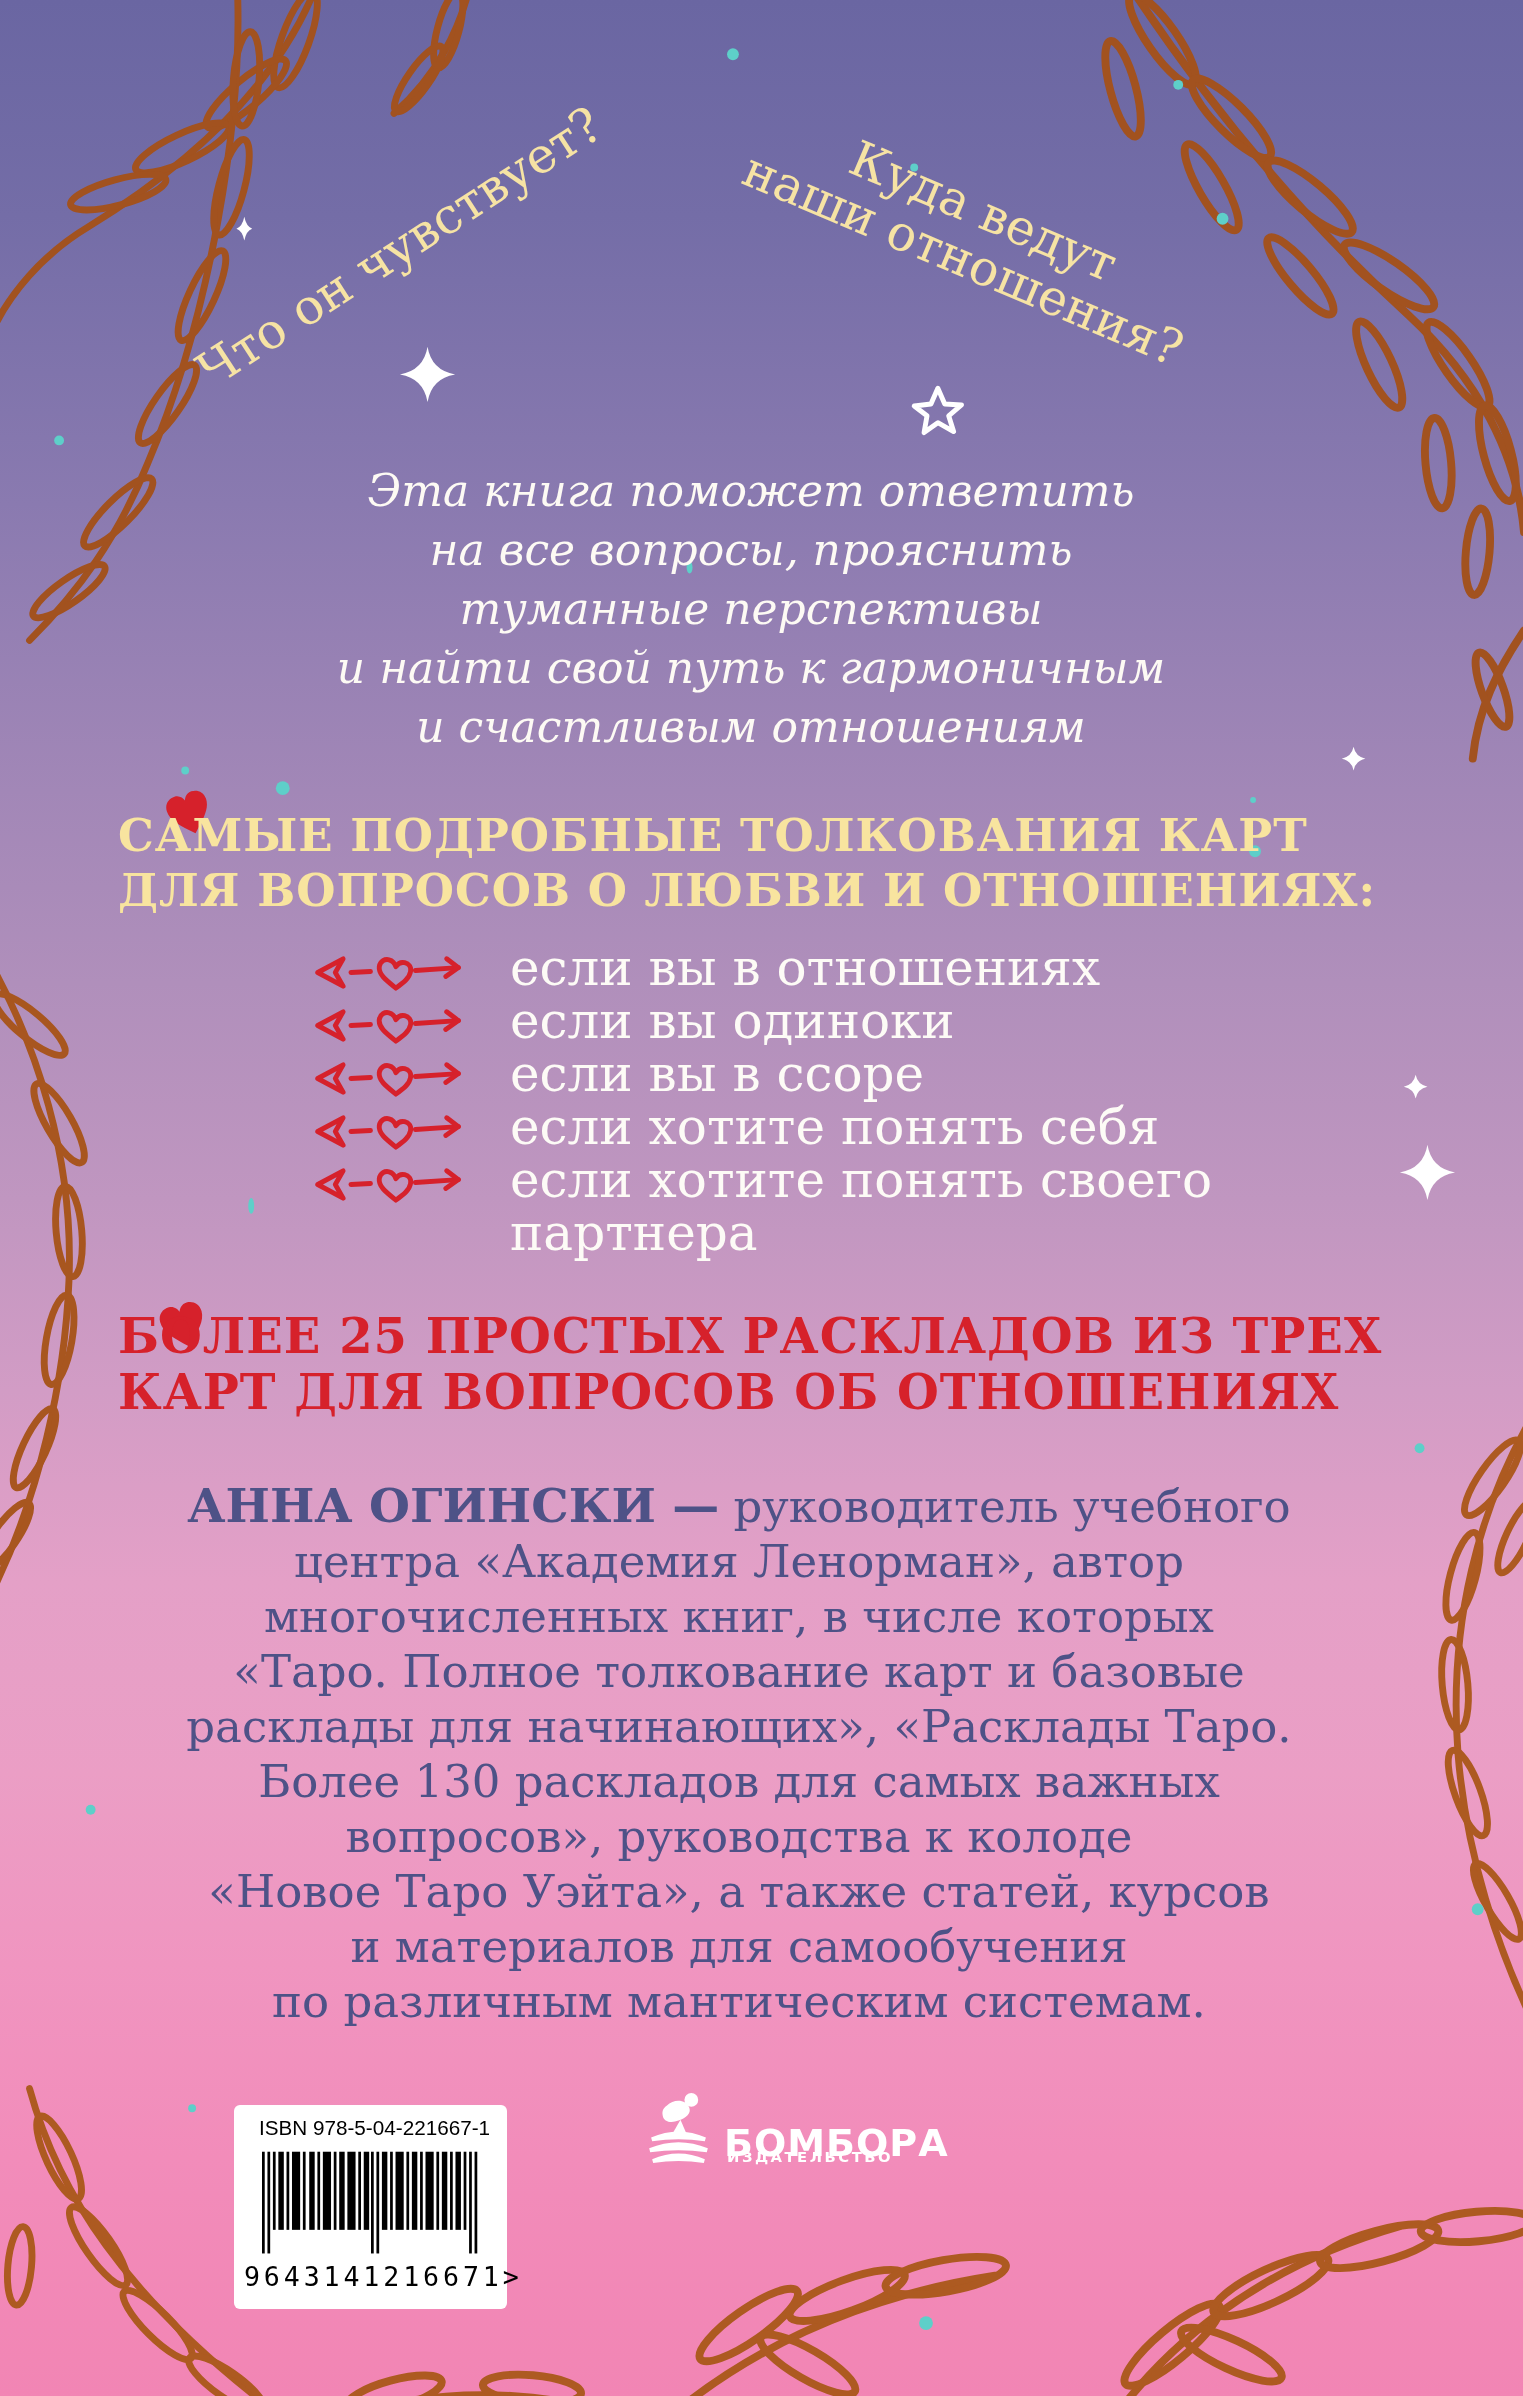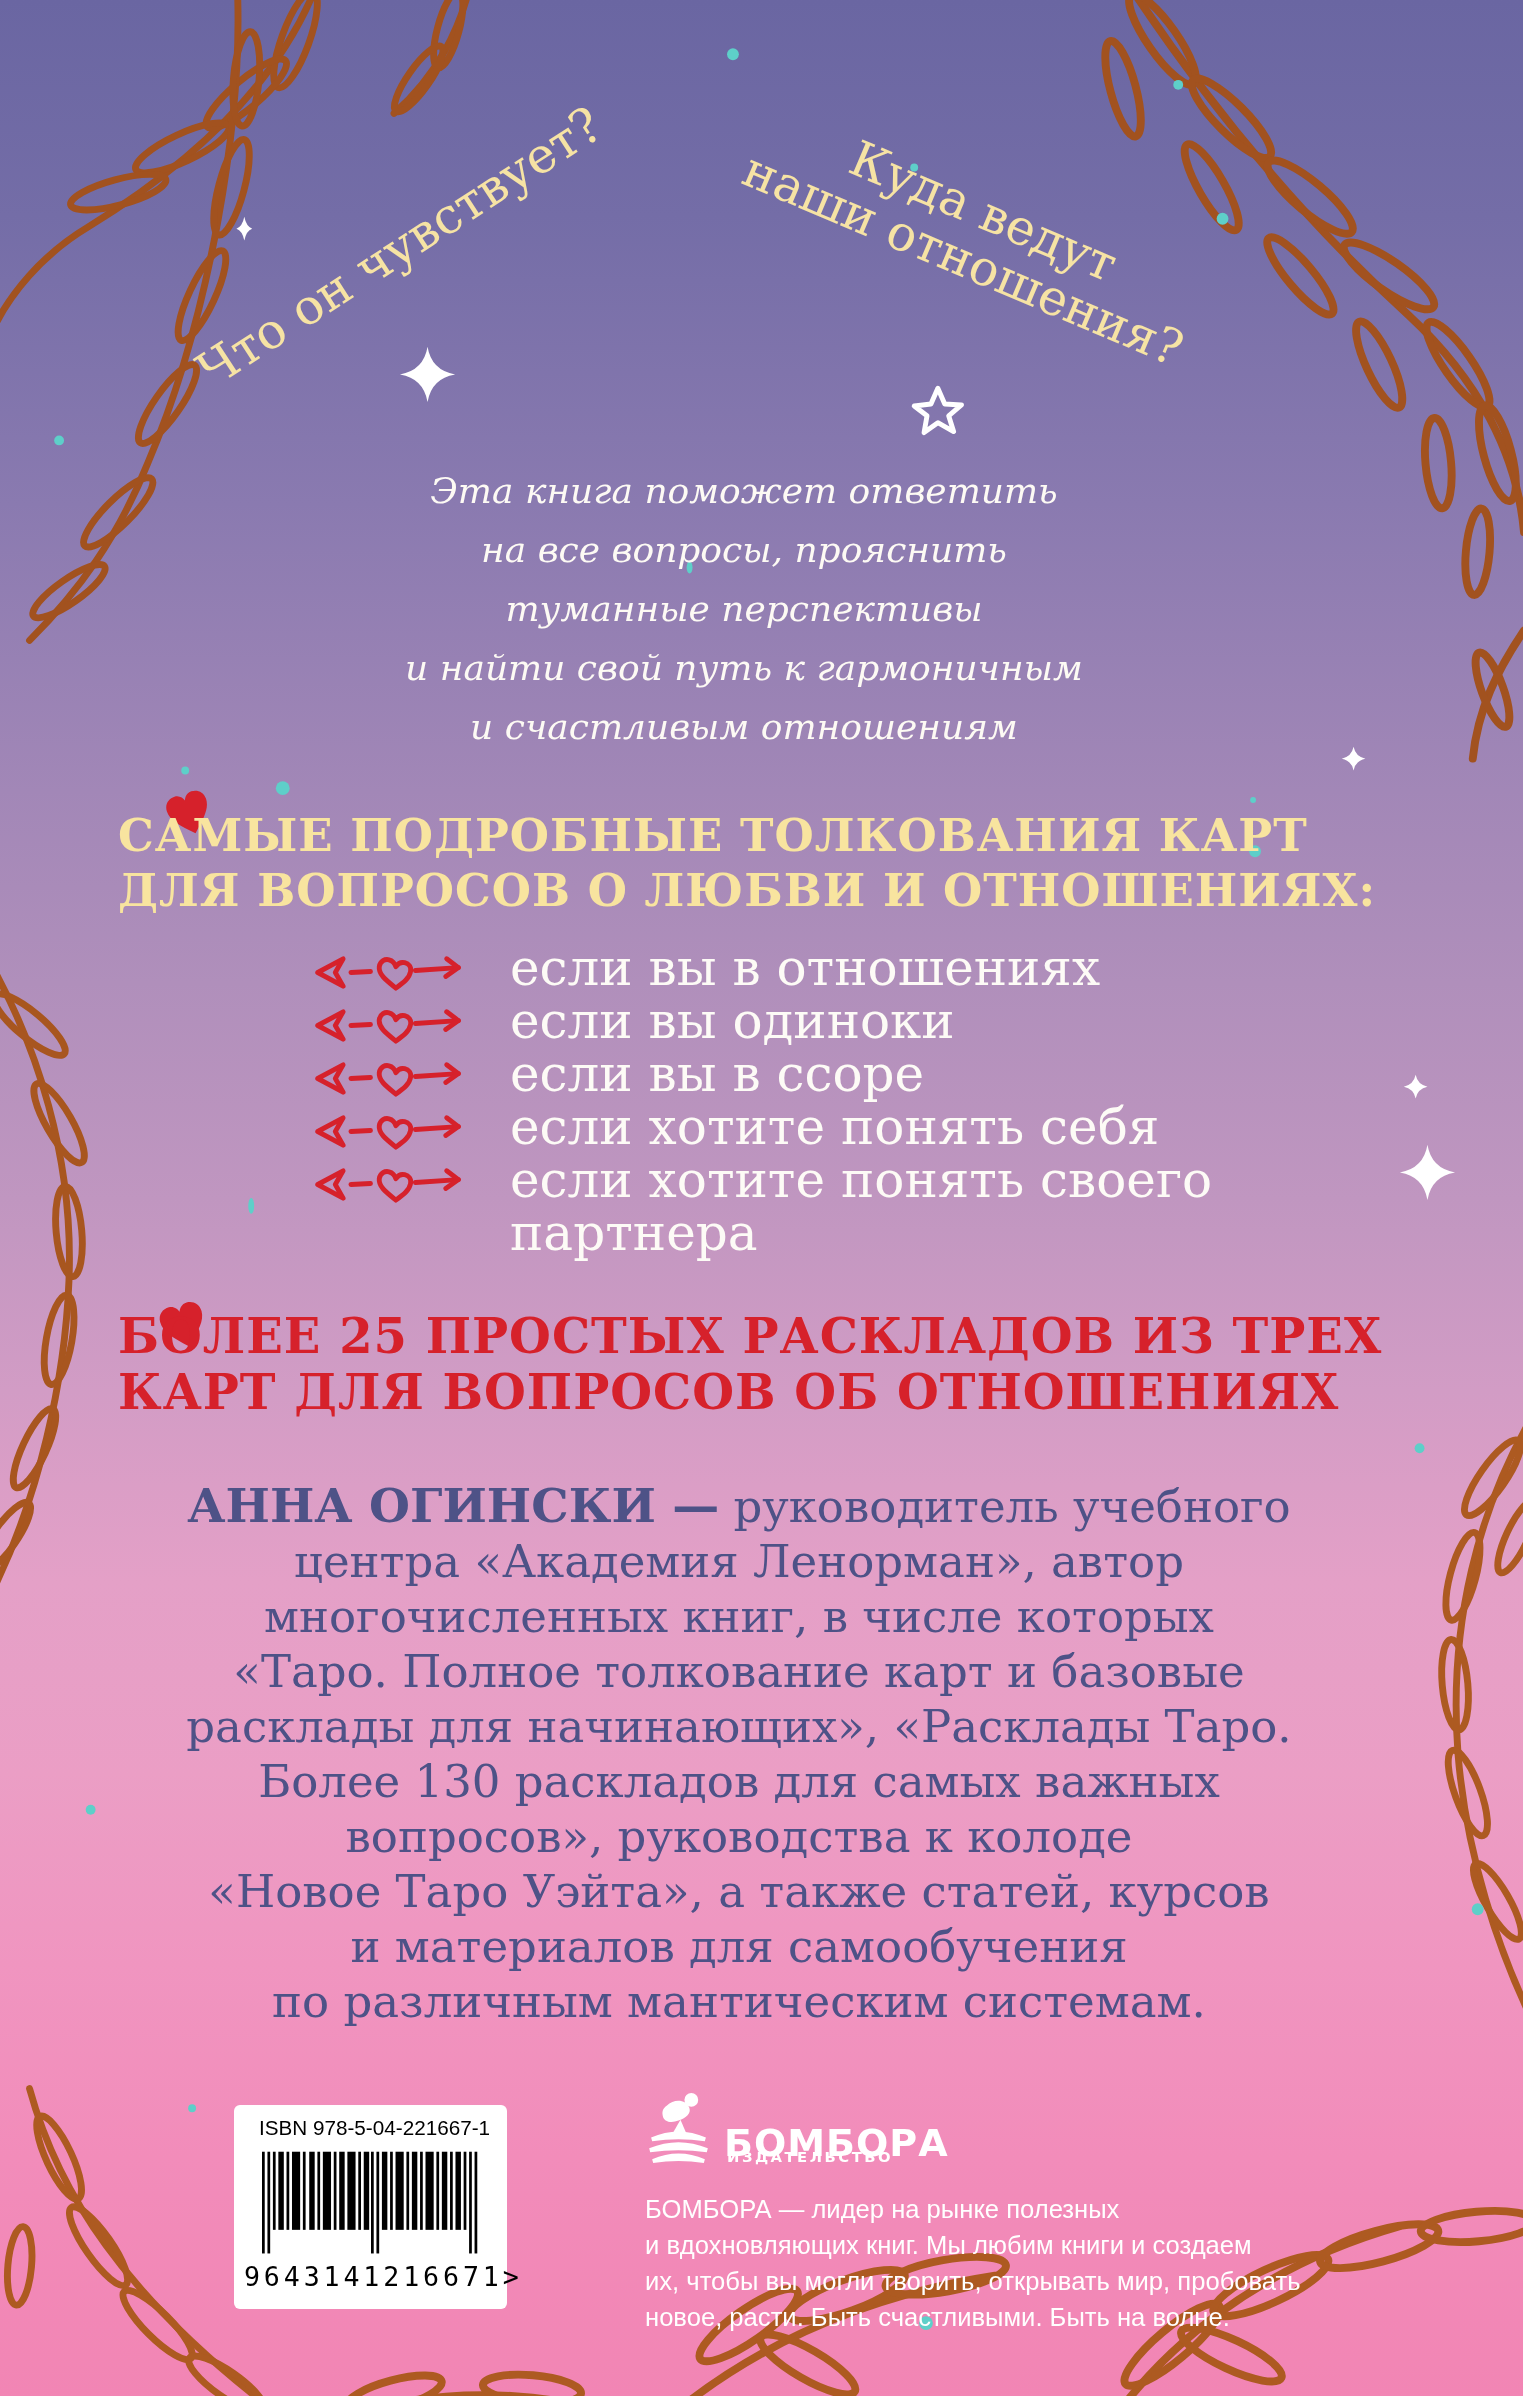--- a/index.html
+++ b/index.html
@@ -18,22 +18,22 @@
   .pre{white-space:pre;}
 
   .question{
     color:#f6e3a4;font-size:49px;line-height:1.06;text-align:center;
   }
   .q1{left:400px;top:248px;transform:translate(-50%,-50%) rotate(-33deg);}
   .q2{left:973px;top:236px;transform:translate(-50%,-50%) rotate(23deg);}
   .q3{left:678px;top:353px;font-size:47px;transform:translate(-50%,-50%);}
 
   .intro{
-    left:202px;top:461px;width:1084px;text-align:center;
-    font-style:italic;font-size:36px;line-height:59px;color:#fdfaf4;
+    left:209px;top:461px;width:1084px;text-align:center;
+    font-style:italic;font-size:44px;line-height:59px;color:#fdfaf4;
   }
 
   .head-yellow,.head-red{
     left:118px;top:808px;width:1231px;
     font-weight:bold;font-size:45px;line-height:55px;
     letter-spacing:1px;color:#f8e49f;
   }
   .head-red{top:1308px;line-height:56px;font-size:48px;color:#d6212b;}
   .heart{position:absolute;z-index:2;}
 
@@ -345,19 +345,15 @@
   <svg class="publisher-logo-icon" width="67" height="77" viewBox="0 0 68 78" fill="#fff">
     <circle cx="47" cy="10" r="7"></circle>
     <path d="M 22,16 C 30,8 42,10 45,18 C 47,24 42,28 34,31 C 26,34 19,32 18,26 C 17,21 19,18 22,16 Z"></path>
     <path d="M 36,30 L 28,44 L 42,44 Z"></path>
     <path d="M 7,50 Q 34,38 61,50 Q 34,46 7,50 Z" stroke="#fff" stroke-width="4"></path>
     <path d="M 5,61 Q 34,49 63,61 Q 34,57 5,61 Z" stroke="#fff" stroke-width="4"></path>
     <path d="M 8,72 Q 34,61 60,72 Q 34,68 8,72 Z" stroke="#fff" stroke-width="4"></path>
   </svg>
   <div class="publisher-name">БОМБОРА</div>
   <div class="publisher-subtitle">ИЗДАТЕЛЬСТВО</div>
-  <div class="publisher-about pre">БОМБОРА — лидер на рынке полезных
-и вдохновляющих книг. Мы любим книги и создаем
-их, чтобы вы могли творить, открывать мир, пробовать
-новое, расти. Быть счастливыми. Быть на волне.</div>
 
 </div>
 
 
 </body></html>

